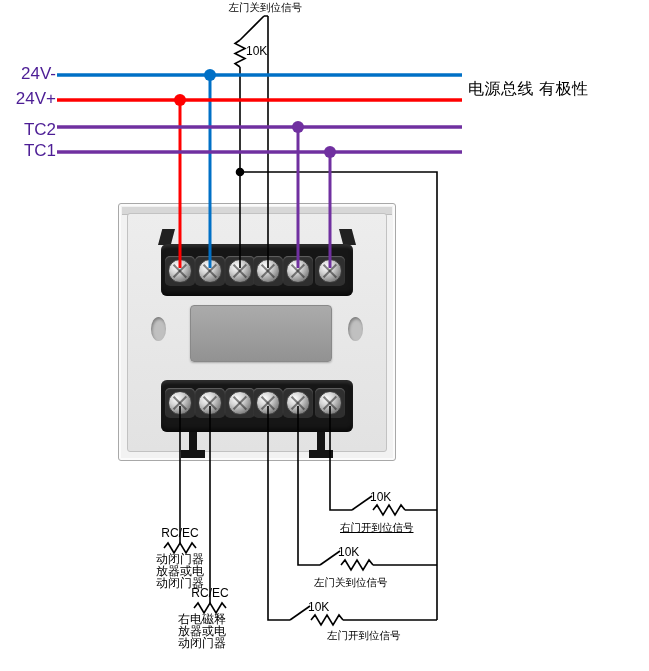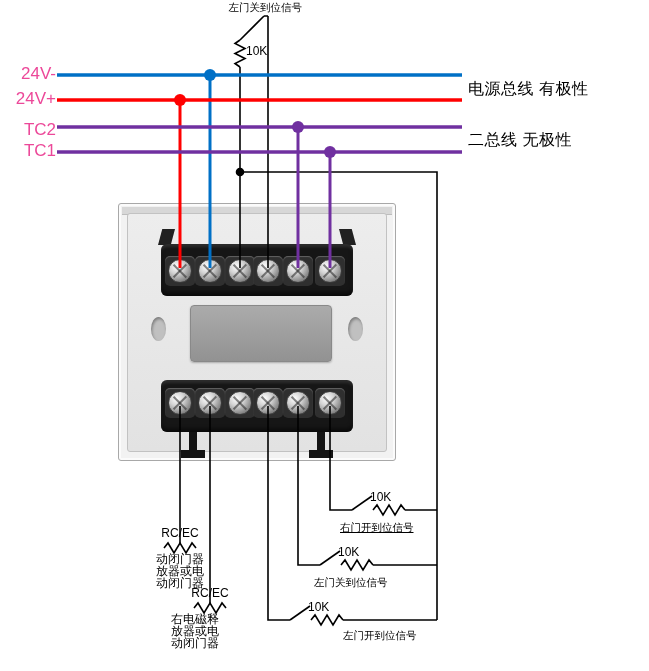--- a/index.html
+++ b/index.html
@@ -2,21 +2,21 @@
 <html><head>
 <meta charset="utf-8">
 <style>
   * { margin:0; padding:0; box-sizing:border-box; }
   html,body { background:#ffffff; }
   body { font-family:"Liberation Sans","DejaVu Sans",sans-serif; color:#000; }
   .canvas { position:relative; width:649px; height:671px; background:#fff; overflow:hidden; }
   .abs { position:absolute; }
 
   
-  .bus-label  { font-size:17px; line-height:20px; width:48px; text-align:right; color:#ec4899; }
+  .bus-label  { font-size:17px; line-height:20px; width:48px; text-align:right; color:#4c1d95; }
   .right-note { font-size:16px; line-height:19px; color:#000; font-weight:500; letter-spacing:0.5px; }
   .sig-label  { font-size:10.5px; line-height:13px; color:#000; }
   .res-label  { font-size:12px;  line-height:11px; color:#000; }
   .tiny-label { font-size:12px;    line-height:12px; color:#000; text-align:center; width:56px; }
   .dev-name span { display:block; }
 
   
   .module-outer { left:118px; top:203px; width:278px; height:258px;
                   background:#f2f2f2; border:1px solid #a8a8a8; border-radius:3px;
                   box-shadow: inset 0 0 0 2px rgba(255,255,255,0.7); }
@@ -159,41 +159,40 @@
     <circle cx="298" cy="127" r="6" fill="#7030A0"></circle>
     <circle cx="330" cy="152" r="6" fill="#7030A0"></circle>
   </svg>
 
   <div class="abs bus-label" style="left:8px;top:64px;">24V-</div>
   <div class="abs bus-label" style="left:8px;top:89px;">24V+</div>
   <div class="abs bus-label" style="left:8px;top:120px;">TC2</div>
   <div class="abs bus-label" style="left:8px;top:141px;">TC1</div>
 
   <div class="abs right-note" style="left:468px;top:79px;">电源总线 有极性</div>
-  <div class="abs right-note" style="left:468px;top:130px;">二总线 无极性</div>
 
   <div class="abs sig-label" style="left:210px;top:1px;width:92px;text-align:right;">左门关到位信号</div>
   <div class="abs res-label" style="left:246px;top:46px;">10K</div>
 
   <div class="abs res-label" style="left:370px;top:492px;">10K</div>
   <div class="abs sig-label" style="left:340px;top:521px;text-decoration:underline;">右门开到位信号</div>
 
   <div class="abs res-label" style="left:338px;top:547px;">10K</div>
   <div class="abs sig-label" style="left:314px;top:576px;">左门关到位信号</div>
 
   <div class="abs res-label" style="left:308px;top:602px;">10K</div>
-  <div class="abs sig-label" style="left:343px;top:629px;">左门开到位信号</div>
+  <div class="abs sig-label" style="left:327px;top:629px;">左门开到位信号</div>
 
   <div class="abs tiny-label" style="left:152px;top:527px;">RC/EC</div>
   <div class="abs tiny-label dev-name" style="left:152px;top:553px;">
     <span>动闭门器</span>
     <span>放器或电</span>
     <span>动闭门器</span>
   </div>
 
   <div class="abs tiny-label" style="left:182px;top:587px;">RC/EC</div>
-  <div class="abs tiny-label dev-name" style="left:167px;top:613px;">
+  <div class="abs tiny-label dev-name" style="left:174px;top:613px;">
     <span>右电磁释</span>
     <span>放器或电</span>
     <span>动闭门器</span>
   </div>
 
 </div>
 
 </body></html>

